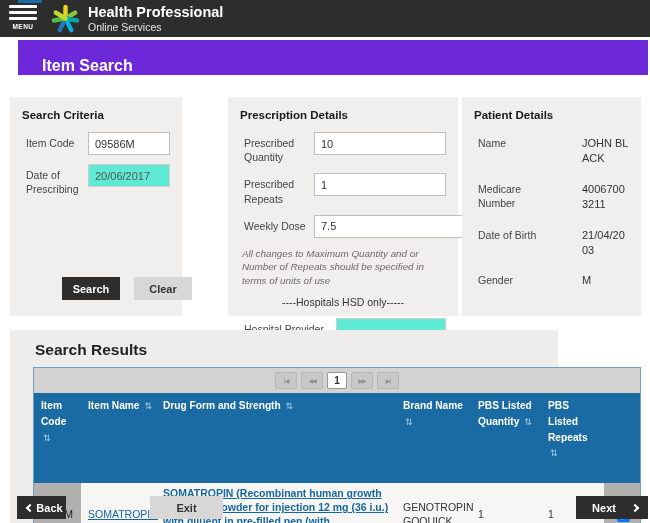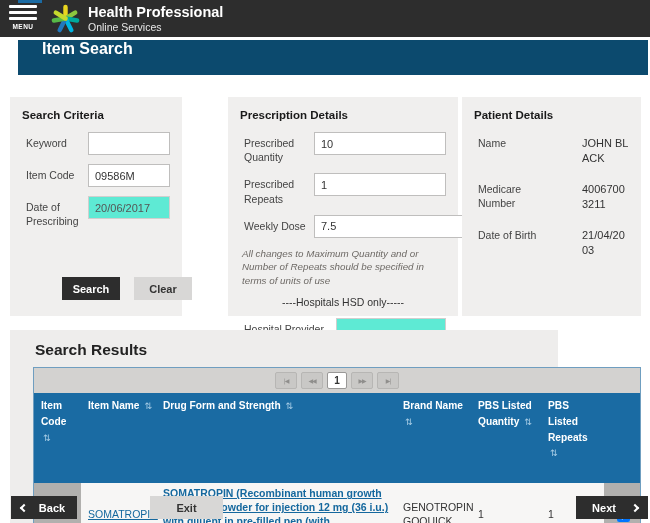--- a/index.html
+++ b/index.html
@@ -17,21 +17,21 @@
   .top-accent { position:absolute; top:0; left:18px; width:24px; height:3px; background:#1b6ba3; }
   .menu-btn { position:absolute; left:9px; top:5px; width:28px; cursor:pointer; text-align:center; }
   .menu-bars div { height:3px; background:#fff; margin:0 0 3px 0; border-radius:1px; }
   .menu-label { font-size:6.5px; font-weight:bold; color:#fff; letter-spacing:.5px; }
   .logo { position:absolute; left:50px; top:3px; width:31px; height:31px; }
   .brand { position:absolute; left:88px; top:4px; color:#fff; }
   .brand-title { font-size:14.5px; font-weight:bold; line-height:1.15; }
   .brand-sub { font-size:10.5px; color:#e8e8e8; }
 
   
-  .title-bar { position:absolute; top:40px; left:18px; width:630px; height:35px; background:#0c4a6e; display:flex; align-items:flex-start; }
+  .title-bar { position:absolute; top:40px; left:18px; width:630px; height:35px; background:#6d28d9; display:flex; align-items:flex-end; }
   .title-bar .pt { color:#fff; font-size:16px; font-weight:600; padding-left:24px; }
 
   
   .panel { position:absolute; top:97px; height:219px; background:#f0efee; padding:12px; }
   #panel-search { left:10px; width:172px; }
   #panel-prescription { left:228px; width:230px; }
   #panel-patient { left:462px; width:179px; }
   .panel h3 { font-size:11.5px; color:#1a1a1a; margin-bottom:11px; font-weight:bold; }
 
   .frow { display:flex; margin:0 0 9px 4px; align-items:flex-start; }
@@ -82,21 +82,21 @@
   .trow { display:flex; background:#f7f6f5; min-height:46px; align-items:stretch; }
   .cell { font-size:10.5px; color:#333; padding:4px 4px 4px 7px; display:flex; align-items:center; line-height:1.32; }
   .cell-code { background:#b1b0ae; color:#222; }
   .cell-select { background:#b1b0ae; justify-content:center; }
   .lnk { color:#15689e; text-decoration:underline; cursor:pointer; }
   .drug-link { font-weight:bold; }
   .cell input[type=checkbox] { width:13px; height:13px; cursor:pointer; }
 
   
   .footbtn { position:absolute; top:496px; height:23px; display:flex; align-items:center; }
-  #btn-back { left:11px; width:66px; }
+  #btn-back { left:17px; width:49px; }
   #btn-exit { left:150px; width:73px; justify-content:center; }
   #btn-next { left:576px; width:72px; }
   .chev { width:6px; height:6px; flex:none; }
   .chev-left  { border-left:2px solid #fff; border-bottom:2px solid #fff; transform:rotate(45deg); margin-left:10px; }
   .chev-right { border-right:2px solid #fff; border-top:2px solid #fff; transform:rotate(45deg); margin-right:10px; }
   .footbtn .lbl { flex:1; text-align:center; }
 </style>
 </head>
 <body>
 
@@ -127,24 +127,20 @@
   </div>
 </div>
 
 <div class="title-bar">
   <span class="pt">Item Search</span>
 </div>
 
 <div class="panel" id="panel-search">
   <h3>Search Criteria</h3>
   <div class="frow">
-    <div class="flabel w62">Keyword</div>
-    <input class="txt grow" value="" style="">
-  </div>
-  <div class="frow">
     <div class="flabel w62">Item Code</div>
     <input class="txt grow" value="09586M" style="">
   </div>
   <div class="frow">
     <div class="flabel w62">Date of Prescribing</div>
     <input class="txt ro grow" value="20/06/2017" style="">
   </div>
   <div class="crit-btns">
     <button class="btn btn-dark">Search</button>
     <button class="btn btn-light">Clear</button>
@@ -184,20 +180,24 @@
     <div class="flabel w72">Name</div>
     <div class="pv">JOHN BLACK</div>
   </div>
   <div class="frow">
     <div class="flabel w72">Medicare Number</div>
     <div class="pv">40067003211</div>
   </div>
   <div class="frow">
     <div class="flabel w72">Date of Birth</div>
     <div class="pv">21/04/2003</div>
+  </div>
+  <div class="frow">
+    <div class="flabel w72">Gender</div>
+    <div class="pv">M</div>
   </div>
 </div>
 
 <div class="results">
   <h2>Search Results</h2>
 
   <div class="table-wrap">
 
     <div class="tbar">
       <div class="pgbtn">|◀</div>

